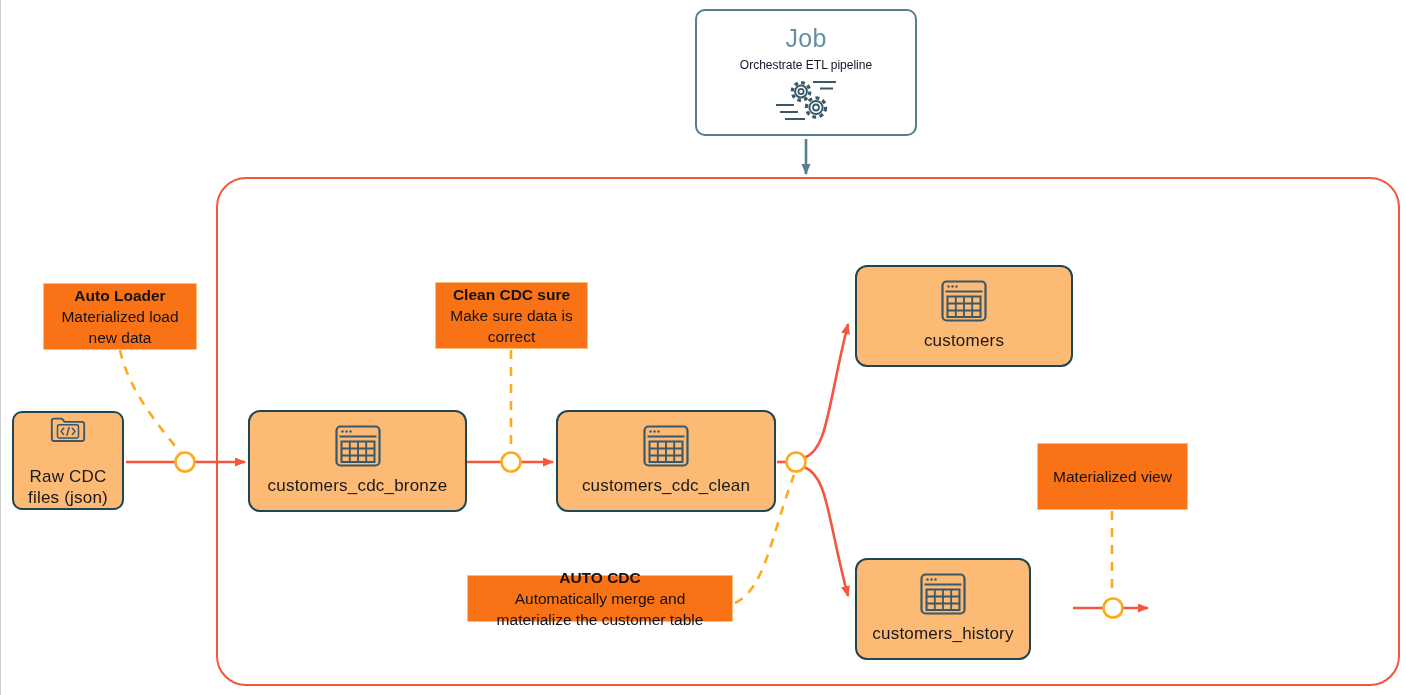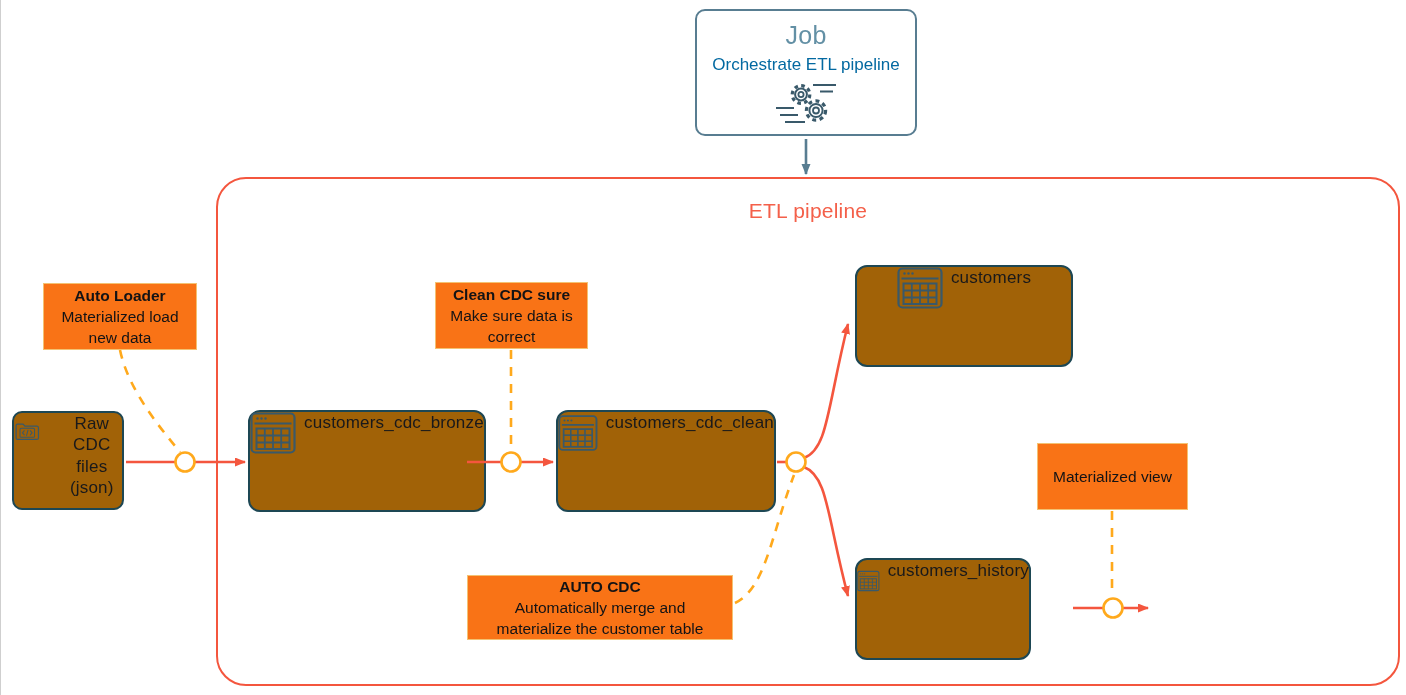--- a/index.html
+++ b/index.html
@@ -11,48 +11,48 @@
   html,body{background:#fff}
   body{font-family:"Liberation Sans","DejaVu Sans",sans-serif;color:var(--ink)}
   #canvas{position:relative;width:1406px;height:695px;background:#fff;overflow:hidden}
   .left-hairline{position:absolute;left:0;top:0;width:1px;height:100%;background:var(--edge-gray)}
 
   
   .job-box{position:absolute;left:695px;top:9px;width:222px;height:127px;
     border:2.5px solid var(--slate);border-radius:10px;background:#fff;
     display:flex;flex-direction:column;align-items:center;justify-content:center;gap:5px;padding-top:2px}
   .job-title{font-size:25px;color:var(--slate-text);letter-spacing:.3px}
-  .job-subtitle{font-size:17px;color:#0369a1}
+  .job-subtitle{font-size:12px;color:#0f172a}
 
   
   .etl-container{position:absolute;left:216px;top:177px;width:1184px;height:509px;
     border:2.5px solid var(--red);border-radius:30px;background:transparent}
   .etl-title{position:absolute;left:216px;top:199px;width:1184px;text-align:center;
     font-size:21px;color:var(--red-text);letter-spacing:.2px}
 
   
-  .node{position:absolute;background:#a16207;border:2.5px solid var(--teal-dark);border-radius:12px;
-    display:flex;flex-direction:row;align-items:flex-start;justify-content:center;gap:8px;z-index:2}
+  .node{position:absolute;background:#fdba74;border:2.5px solid var(--teal-dark);border-radius:12px;
+    display:flex;flex-direction:column;align-items:center;justify-content:center;gap:8px;z-index:2}
   .node-label{font-size:17px;color:var(--ink);letter-spacing:.2px;text-align:center;line-height:1.25}
-  .n-bronze{left:248px;top:410px;width:238px;height:102px}
+  .n-bronze{left:248px;top:410px;width:219px;height:102px}
   .n-clean{left:556px;top:410px;width:220px;height:102px}
   .n-customers{left:855px;top:265px;width:218px;height:102px}
   .n-history{left:855px;top:558px;width:176px;height:102px}
   .n-agg{left:1152px;top:558px;width:220px;height:102px}
   .n-source{left:12px;top:411px;width:112px;height:99px;border-radius:10px;gap:21px}
   .n-source .node-label{font-size:17px;width:100px}
 
   
   .annot{position:absolute;background:#f97316;border:1.6px solid var(--amber-light);
     display:flex;flex-direction:column;align-items:center;justify-content:center;
     text-align:center;font-size:15.5px;line-height:1.36;color:#131315;z-index:2;padding:12px 8px}
   .annot b{font-weight:bold}
   .a-autoloader{left:43px;top:283px;width:154px;height:67px}
   .a-cleancdc{left:435px;top:282px;width:153px;height:67px}
-  .a-autocdc{left:467px;top:575px;width:266px;height:65px}
+  .a-autocdc{left:467px;top:575px;width:266px;height:47px}
   .a-matview{left:1037px;top:443px;width:151px;height:67px}
 
   
   .overlay{position:absolute;left:0;top:0;width:1406px;height:695px;z-index:3;pointer-events:none}
   .red-line{stroke:var(--red);stroke-width:2.6;fill:none}
   .slate-line{stroke:var(--slate);stroke-width:2.6;fill:none}
   .amber-dash{stroke:var(--amber);stroke-width:2.6;fill:none;stroke-dasharray:9 8}
   .junction{fill:#fff;stroke:var(--amber);stroke-width:2.6}
   .mk-red{fill:var(--red)} .mk-slate{fill:var(--slate)}
 
@@ -106,21 +106,20 @@
 
   <div class="job-box">
     <div class="job-title">Job</div>
     <div class="job-subtitle">Orchestrate ETL pipeline</div>
     <svg class="icon" width="63" height="46" viewBox="0 0 63 46">
         <use href="#gears-icon"></use>
       </svg>
   </div>
 
   <div class="etl-container"></div>
-  <div class="etl-title">ETL pipeline</div>
 
   <div class="node n-source">
     <svg class="icon" width="44" height="36" viewBox="0 0 44 36">
         <use href="#folder-icon"></use>
       </svg>
     <div class="node-label">Raw CDC files (json)</div>
   </div>
 
   <div class="node n-bronze">
     <svg class="icon" width="46" height="42" viewBox="0 0 46 42">

